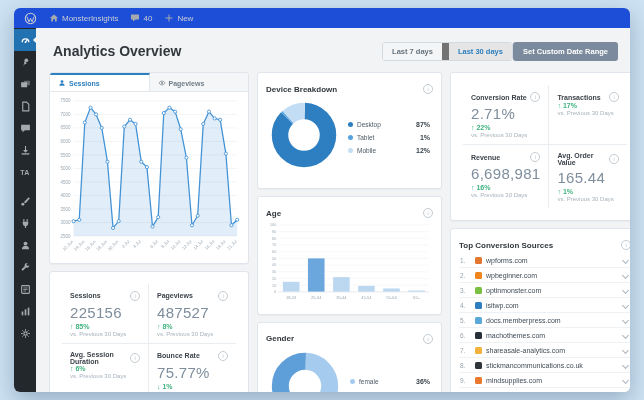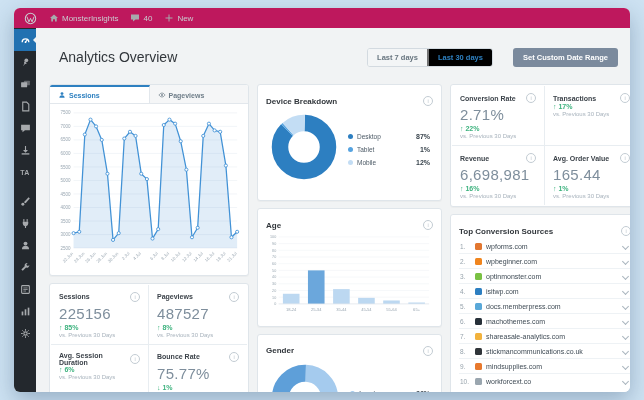--- a/index.html
+++ b/index.html
@@ -1,57 +1,57 @@
 <!DOCTYPE html>
 <html><head>
 <meta charset="utf-8">
 <style>
   html,body{margin:0;padding:0}
   body{width:644px;height:400px;overflow:hidden;background:#cde2f2;font-family:"Liberation Sans",sans-serif;-webkit-font-smoothing:antialiased}
   .stage{position:relative;width:644px;height:400px}
   .window{position:absolute;left:14px;top:8px;width:616px;height:384px;border-radius:6px;overflow:hidden;
           box-shadow:0 8px 22px rgba(30,60,95,.30);background:#f1f3f4;display:flex;flex-direction:column}
   
-  .adminbar{height:20px;background:#be185d;display:flex;align-items:center;padding:0 10px;gap:12px;color:#c9cdd1;font-size:8px;flex:0 0 auto}
+  .adminbar{height:20px;background:#1d4ed8;display:flex;align-items:center;padding:0 10px;gap:12px;color:#c9cdd1;font-size:8px;flex:0 0 auto}
   .ab-item{display:flex;align-items:center;gap:3px;cursor:pointer;color:#c9cdd1}
   .ab-icn{display:flex}
   .ab-icn svg{width:10px;height:10px;fill:#a7aaad;display:block}
   .wp svg{width:13px;height:13px}
   
   .frame{flex:1;display:flex;min-height:0}
   .sidebar{width:22px;background:#23282d;display:flex;flex-direction:column;padding-top:1px;flex:0 0 auto}
   .sb-item{height:22px;display:flex;align-items:center;justify-content:center;color:#a7aaad;position:relative;cursor:pointer}
   .sb-item svg{width:11px;height:11px;fill:currentColor;display:block}
   .sb-item.active{background:#2271b1;color:#fff}
   .sb-item.active::after{content:"";position:absolute;right:0;top:50%;margin-top:-3px;
       border-top:3px solid transparent;border-bottom:3px solid transparent;border-right:3px solid #f1f3f4}
   .sb-item.gap{margin-top:7px}
   .sb-ta{font-size:7px;font-weight:bold;letter-spacing:.3px}
   
   .content{flex:1;padding:8px 12px 0 13px;overflow:hidden;background:#f1f3f4}
   .topbar{display:flex;align-items:center;justify-content:space-between;margin:3px 0 9px}
-  h1{font-size:14px;margin:10px;color:#32373c;font-weight:normal}
-  .actions{display:flex;align-items:center;gap:20px}
+  h1{font-size:14px;margin:4px;color:#32373c;font-weight:bold}
+  .actions{display:flex;align-items:center;gap:0}
   .seg{display:flex;border:1px solid #d3dae0;border-radius:3px;overflow:hidden;background:#fff}
   .seg button{font-size:7.5px;font-weight:bold;padding:4px 9px;border:none;background:#f3f5f6;color:#67757f;cursor:pointer;font-family:inherit}
-  .seg button.active{background:#000000;color:#2e80c0;border-left:2px solid #737373}
+  .seg button.active{background:#e5e5e5;color:#2e80c0;border-left:7px solid #737373}
   .custom{font-size:7.5px;font-weight:bold;padding:5px 10px;border:none;border-radius:3px;background:#7b8a9d;color:#fff;cursor:pointer;font-family:inherit}
   .grid{display:flex;gap:8px;align-items:flex-start}
   .col{display:flex;flex-direction:column;gap:7px;flex:0 0 auto}
   .panel{background:#fff;border:1px solid #dfe5ea;border-radius:3px;padding:11px 8px;box-shadow:0 1px 1px rgba(0,0,0,.03);box-sizing:border-box}
   .panel.nopad{padding:0;overflow:hidden}
   
   .tabs{display:flex;height:18px;background:#f5f6f7;border-bottom:1px solid #e2e7ec}
   .tab{flex:1;display:flex;align-items:center;gap:3px;padding:0 8px;font-size:7px;font-weight:bold;color:#6f7e89;cursor:pointer;border-top:2px solid transparent;box-sizing:border-box}
   .tab svg{width:8px;height:8px;fill:currentColor}
   .tab.active{background:#fff;color:#2e80c0;border-top-color:#2e80c0;border-right:1px solid #e2e7ec}
   .chartbox{padding:3px 4px 1px 2px}
   .chartbox svg{display:block;width:100%}
   
-  .statgrid{padding:1px;display:grid;grid-template-columns:1fr 1fr;overflow:hidden}
+  .statgrid{padding:12px;display:grid;grid-template-columns:1fr 1fr;overflow:hidden}
   .stat{padding:7px 8px 6px;border-bottom:1px solid #e8edf1;box-sizing:border-box}
   .stat:nth-child(odd){border-right:1px solid #e8edf1}
   .stat:nth-last-child(-n+2){border-bottom:none}
   .srow{display:flex;justify-content:space-between;align-items:center}
   .stitle{font-size:7px;font-weight:bold;color:#3c434a}
   .sval{font-size:15px;color:#7e8e9c;margin:3px 0 2px;letter-spacing:.3px}
   .sdelta{font-size:7px;font-weight:bold;color:#3db27e}
   .ssub{font-size:6px;color:#a7b2bc;margin-top:1px}
   .info{width:8px;height:8px;border:1px solid #c3ccd3;border-radius:50%;color:#b9c3cb;font-size:5.5px;line-height:8px;text-align:center;display:inline-block;flex:0 0 auto;cursor:pointer}
   

